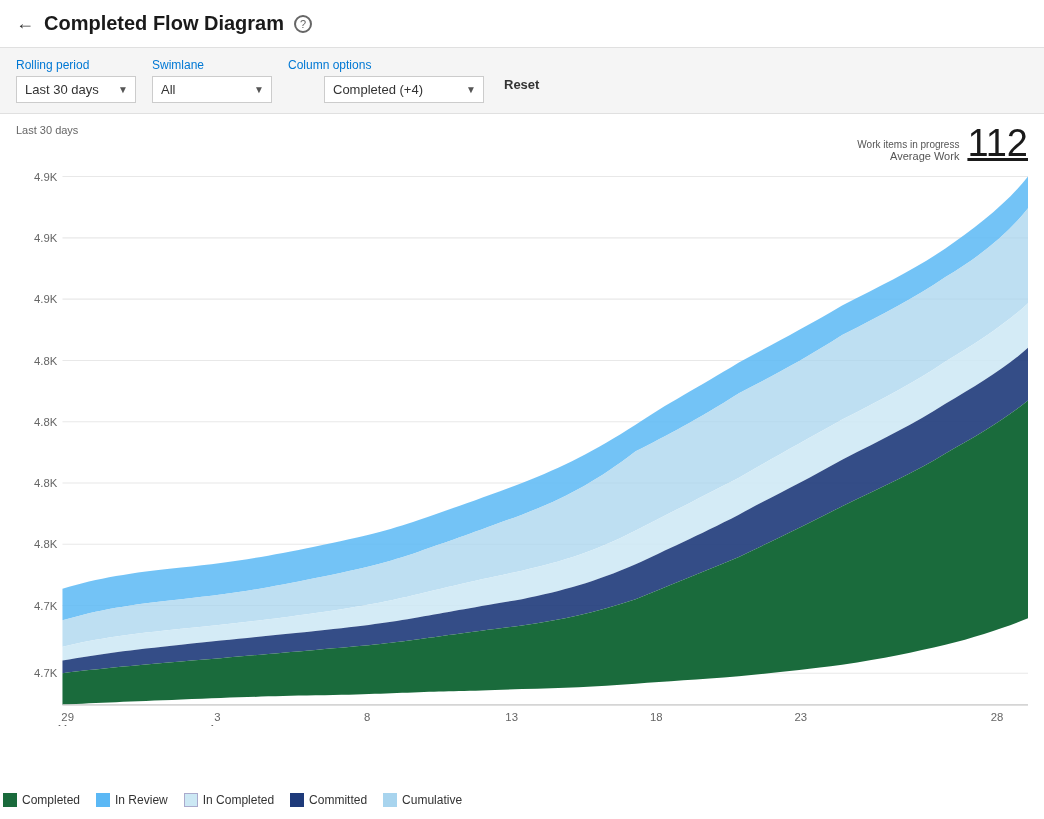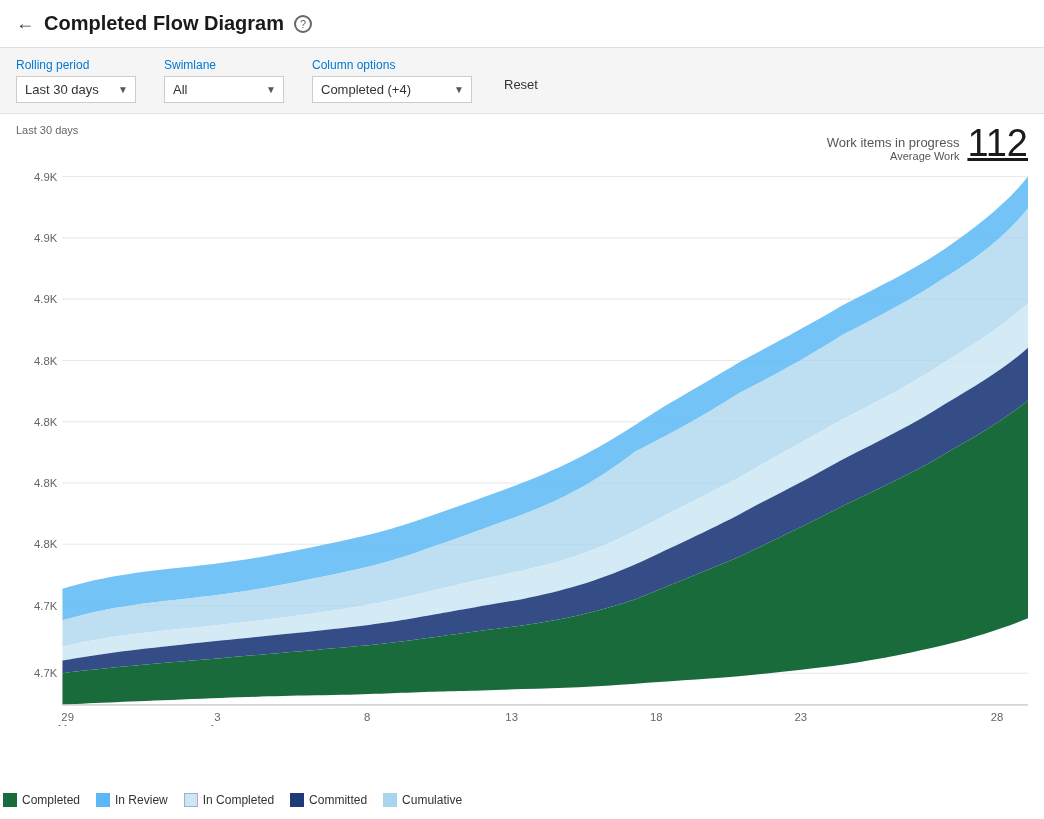--- a/index.html
+++ b/index.html
@@ -5,33 +5,33 @@
     * { box-sizing: border-box; margin: 0; padding: 0; }
     body { font-family: "Segoe UI", Arial, sans-serif; background: #f5f5f5; color: #333; font-size: 13px; }
     
     .page { background: #fff; width: 1044px; min-height: 819px; display: flex; flex-direction: column; }
     
     .header { display: flex; align-items: center; padding: 12px 16px; border-bottom: 1px solid #e0e0e0; }
     .back-btn { display: flex; align-items: center; cursor: pointer; margin-right: 10px; color: #333; font-size: 18px; }
     .page-title { font-size: 20px; font-weight: 600; color: #1a1a1a; }
     .help-icon { margin-left: 10px; width: 18px; height: 18px; border-radius: 50%; border: 2px solid #666; display: flex; align-items: center; justify-content: center; font-size: 11px; color: #666; cursor: pointer; }
     
-    .controls { display: flex; align-items: center; padding: 10px 16px; gap: 28px; background: #f5f5f5; border-bottom: 1px solid #e0e0e0; }
+    .controls { display: flex; align-items: center; padding: 10px 16px; gap: 16px; background: #f5f5f5; border-bottom: 1px solid #e0e0e0; }
     .control-group { display: flex; flex-direction: column; gap: 4px; }
     .control-label { font-size: 12px; color: #0078d4; font-weight: 500; }
     .select-wrapper { position: relative; display: inline-flex; align-items: center; }
     select { appearance: none; background: #fff; border: 1px solid #ccc; padding: 5px 28px 5px 8px; font-size: 13px; cursor: pointer; min-width: 120px; color: #333; }
     .select-arrow { position: absolute; right: 8px; pointer-events: none; font-size: 10px; color: #555; }
-    .reset-btn { background: none; border: none; color: #333; font-size: 13px; font-weight: 400; cursor: pointer; padding: 6px 4px; margin-top: 8px; }
+    .reset-btn { background: none; border: none; color: #333; font-size: 13px; font-weight: 700; cursor: pointer; padding: 6px 4px; margin-top: 8px; }
     
     .chart-container { flex: 1; padding: 10px 16px; position: relative; }
     .chart-header { display: flex; justify-content: space-between; align-items: flex-start; margin-bottom: 4px; }
     .chart-period-label { font-size: 11px; color: #666; }
     .chart-stat { text-align: right; }
-    .chart-stat-label { font-size: 13px; color: #555; }
+    .chart-stat-label { font-size: 10px; color: #555; }
     .chart-stat-count { font-size: 38px; font-weight: 300; color: #1a1a1a; line-height: 1; text-decoration: underline; }
     .chart-stat-sublabel { font-size: 11px; color: #555; }
     
     .chart-area { position: relative; width: 100%; height: 560px; }
     svg.chart-svg { width: 100%; height: 100%; }
     
     .legend { display: flex; align-items: center; gap: 16px; padding: 12px 3px; flex-wrap: wrap; }
     .legend-item { display: flex; align-items: center; gap: 5px; }
     .legend-color { width: 14px; height: 14px; display: inline-block; }
     .legend-label { font-size: 12px; color: #333; }
@@ -68,21 +68,21 @@
           <option>All</option>
           <option>Backlog</option>
           <option>Sprint</option>
         </select>
         <span class="select-arrow">▼</span>
       </div>
     </div>
     <div class="control-group">
       <label class="control-label">Column options</label>
       <div class="select-wrapper">
-        <select style="min-width:160px;">
+        <select style="min-width:160px;margin-left:36px;">
           <option>Completed (+4)</option>
           <option>Completed (+3)</option>
           <option>All</option>
         </select>
         <span class="select-arrow">▼</span>
       </div>
     </div>
     <button class="reset-btn">Reset</button>
   </div>
 

